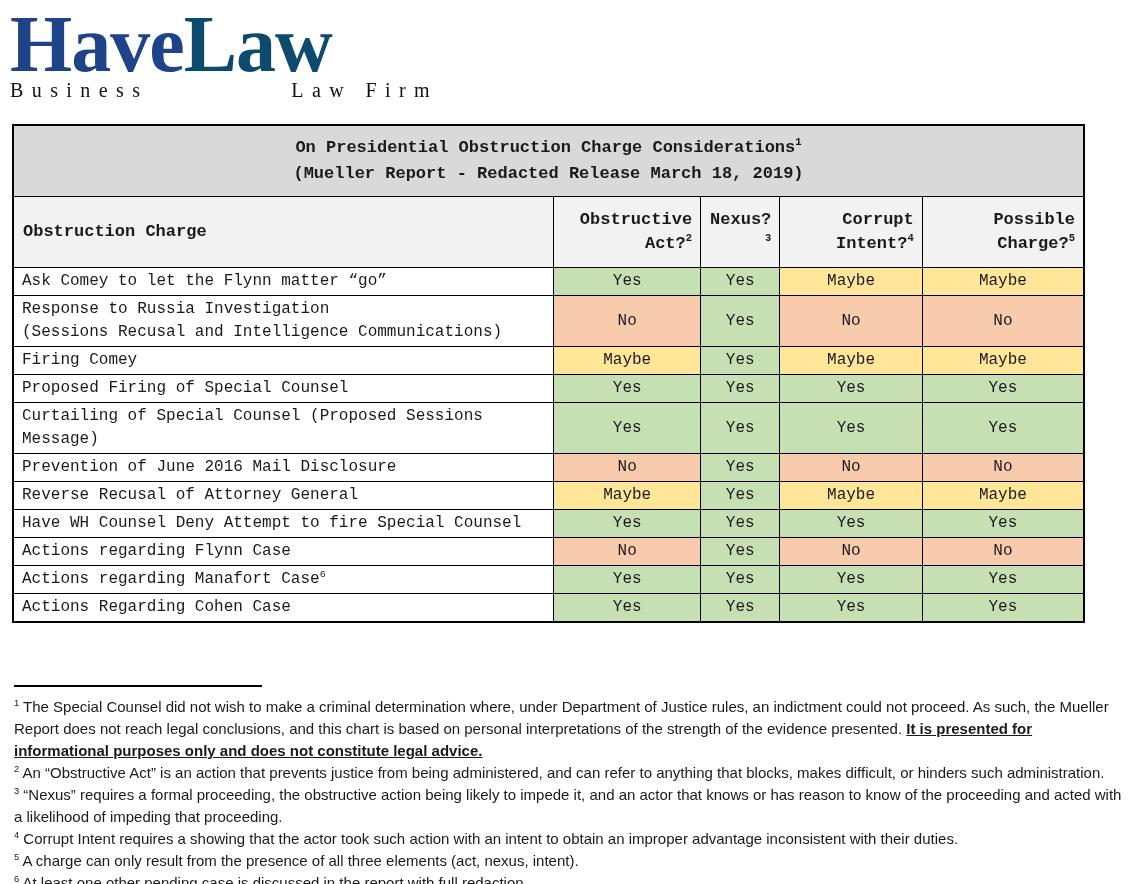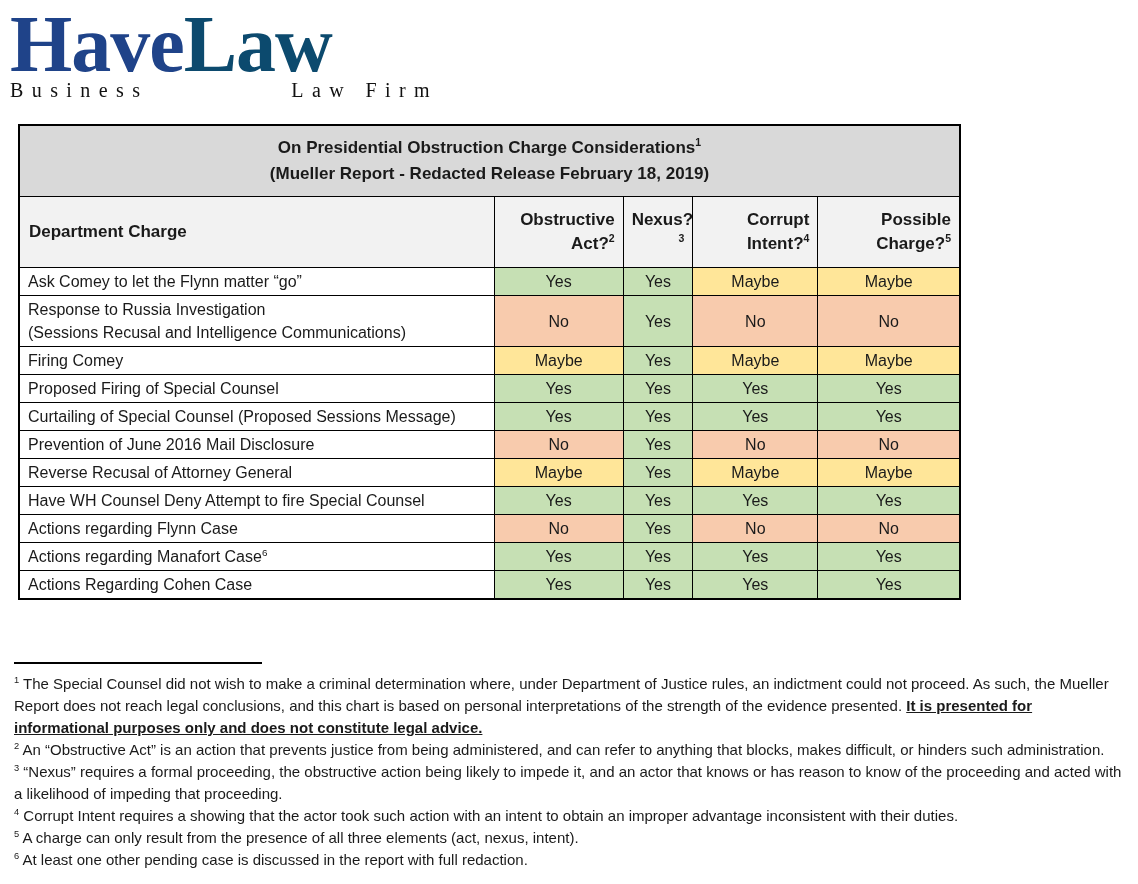--- a/index.html
+++ b/index.html
@@ -32,24 +32,25 @@
     line-height: 24px;
     margin-top: -4px;
     color: #111111;
   }
   .logo-line2 span { letter-spacing: 0.42em; white-space: nowrap; }
 
   
   table.charge-table {
     border-collapse: collapse;
     table-layout: fixed;
-    width: 943px;
-    margin: 22px 12px 0 18px;
+    width: 1073px;
+    margin: 22px 12px 0 12px;
     border: 2px solid #000;
     font-size: 16px;
+    font-family: Liberation Mono, monospace;
   }
   table.charge-table td, table.charge-table th {
     border: 1px solid #000;
     padding: 2px 8px;
     overflow: hidden;
   }
   .title-cell {
     background: #d9d9d9;
     text-align: center;
     font-weight: bold;
@@ -115,25 +116,25 @@
     <col style="width:50.5%">
     <col style="width:13.7%">
     <col style="width:7.4%">
     <col style="width:13.3%">
     <col style="width:15.1%">
   </colgroup>
   <thead>
     <tr>
       <td class="title-cell" colspan="5">
         <div><span>On Presidential Obstruction Charge Considerations</span><sup>1</sup></div>
-        <div>(Mueller Report - Redacted Release February 18, 2019)</div>
+        <div>(Mueller Report - Redacted Release March 18, 2019)</div>
       </td>
     </tr>
     <tr>
-        <th class="col-head first">Department Charge</th>
+        <th class="col-head first">Obstruction Charge</th>
         <th class="col-head">
           <div>Obstructive</div>
           <div>Act?<sup>2</sup></div>
         </th>
         <th class="col-head">Nexus?<sup>3</sup></th>
         <th class="col-head">
           <div>Corrupt</div>
           <div>Intent?<sup>4</sup></div>
         </th>
         <th class="col-head">

